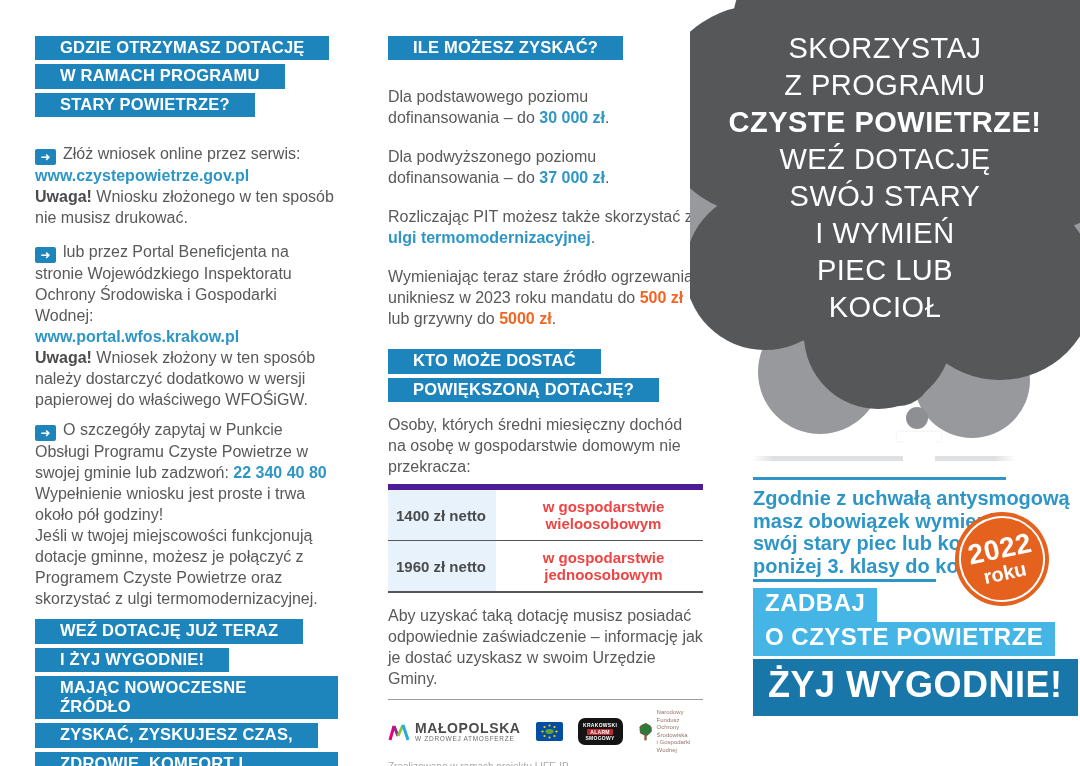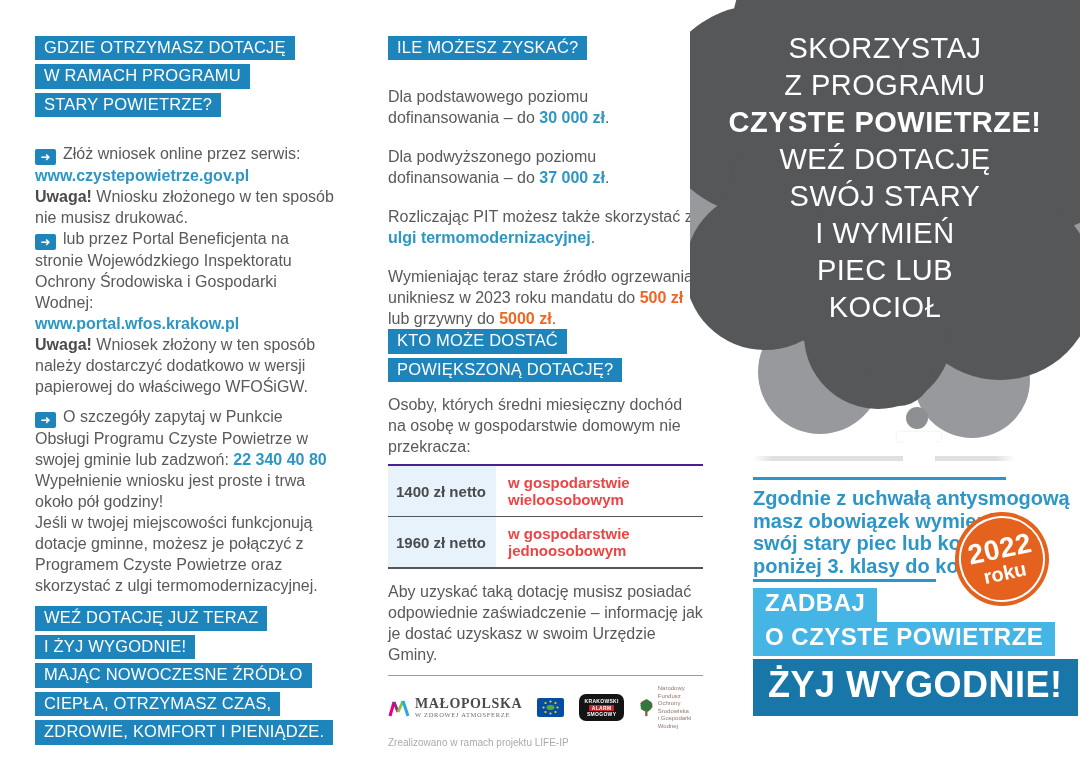--- a/index.html
+++ b/index.html
@@ -5,57 +5,57 @@
   html,body{margin:0;padding:0;}
   body{
     width:1080px;height:766px;background:#ffffff;position:relative;overflow:hidden;
     font-family:"Liberation Sans","DejaVu Sans",sans-serif;color:#58595B;
     -webkit-font-smoothing:antialiased;
   }
   .page{position:absolute;inset:0;background:#fff;}
 
   
   .bar-line{margin-bottom:4px;}
-  .bar{display:inline-block;color:#fff;font-weight:normal;padding:2px 9px 4px;font-size:16.5px;
+  .bar{display:inline-block;color:#fff;font-weight:bold;padding:2px 25px 4px;font-size:16.5px;
        letter-spacing:.2px;line-height:1.12;}
   .bar.blue{background:#1E85BC;}
   .body{font-size:16px;line-height:21px;margin:0;color:#58595B;}
   .arrow{display:inline-block;width:21px;height:16px;background:#1E85BC;color:#fff;border-radius:2px;
          font-size:12px;line-height:16px;text-align:center;margin-right:7px;vertical-align:-2px;font-weight:bold;}
   .link{color:#2E96C5;font-weight:bold;text-decoration:none;}
   strong{color:#4A4B4D;}
 
   
   .col-left{position:absolute;left:35px;top:36px;width:303px;}
   .p-a{margin-top:26px;}
-  .p-b{}
+  .p-b{margin-top:13px;}
   .p-c{margin-top:9px;}
   .p-d{}
   .banners{margin-top:10px;}
 
   
   .col-mid{position:absolute;left:388px;top:36px;width:315px;}
   .m-a{margin-top:26px;}
   .m-b{margin-top:18px;}
-  .m-c{}
+  .m-c{margin-top:20px;}
   .m-d{margin-top:12px;}
   .amount-blue{color:#2E96C5;font-weight:bold;}
   .amount-orange{color:#F26522;font-weight:bold;}
   .hl-blue{color:#2E96C5;font-weight:bold;}
 
-  .income-table{margin-top:7px;border-top:2px solid #4c1d95;border-bottom:2px solid #55565A;}
+  .income-table{margin-top:7px;border-top:6px solid #4c1d95;border-bottom:2px solid #55565A;text-align:center;}
   .inc-row{display:flex;align-items:stretch;}
   .inc-row + .inc-row{border-top:1.5px solid #55565A;}
   .cell-amt{flex:0 0 96px;background:#E7F2FA;font-weight:bold;font-size:15px;color:#4A4B4D;
             padding:8px 4px 8px 8px;display:flex;align-items:center;}
   .cell-desc{font-weight:bold;font-size:15px;color:#ef4444;padding:8px 4px 8px 12px;display:flex;align-items:center;}
 
   .logo-divider{border-top:1px solid #9A9C9F;margin-top:10px;}
   .logos{display:flex;align-items:center;gap:15px;padding:9px 0 4px;}
-  .lg-mal{display:flex;align-items:center;gap:5px;font-family:Liberation Serif, serif;}
+  .lg-mal{display:flex;align-items:center;gap:5px;}
   .mal-text{display:flex;flex-direction:column;}
   .mal-name{font-size:14px;font-weight:bold;color:#4A4B4D;letter-spacing:.6px;line-height:14px;}
   .mal-tag{font-size:6.5px;color:#6D6E71;letter-spacing:.7px;}
   .eu-flag{width:27px;height:19px;background:#034EA2;border-radius:2px;position:relative;flex:0 0 auto;}
   .kas{width:45px;height:27px;background:#141414;border-radius:7px;display:flex;flex-direction:column;
        align-items:center;justify-content:center;color:#fff;font-size:5px;font-weight:bold;line-height:6.5px;
        letter-spacing:.3px;flex:0 0 auto;}
   .kas .mid{background:#C1272D;padding:0 3px;border-radius:1px;}
   .nfos{display:flex;align-items:center;gap:4px;}
   .nfos-text{font-size:6px;line-height:7.5px;color:#97756A;}
@@ -119,21 +119,21 @@
       <span class="arrow">➜</span><span>O szczegóły zapytaj w Punkcie Obsługi Programu Czyste Powietrze w swojej gminie lub zadzwoń: </span><span class="link">22 340 40 80</span><br>
       <span>Wypełnienie wniosku jest proste i trwa około pół godziny!</span>
     </p>
 
     <p class="body p-d">Jeśli w twojej miejscowości funkcjonują dotacje gminne, możesz je połączyć z Programem Czyste Powietrze oraz skorzystać z ulgi termomodernizacyjnej.</p>
 
     <div class="banners">
       <div class="bar-line"><span class="bar blue">WEŹ DOTACJĘ JUŻ TERAZ</span></div>
       <div class="bar-line"><span class="bar blue">I ŻYJ WYGODNIE!</span></div>
       <div class="bar-line"><span class="bar blue">MAJĄC NOWOCZESNE ŹRÓDŁO</span></div>
-      <div class="bar-line"><span class="bar blue">CIEPŁA, OTRZYMASZ CZAS,</span></div>
+      <div class="bar-line"><span class="bar blue">ZYSKAĆ, ZYSKUJESZ CZAS,</span></div>
       <div class="bar-line"><span class="bar blue">ZDROWIE, KOMFORT I PIENIĄDZE.</span></div>
     </div>
   </div>
 
   <div class="col-mid">
     <div class="bar-line"><span class="bar blue">ILE MOŻESZ ZYSKAĆ?</span></div>
 
     <p class="body m-a">
       <span>Dla podstawowego poziomu dofinansowania – do </span><span class="amount-blue">30 000 zł</span><span>.</span>
     </p>

